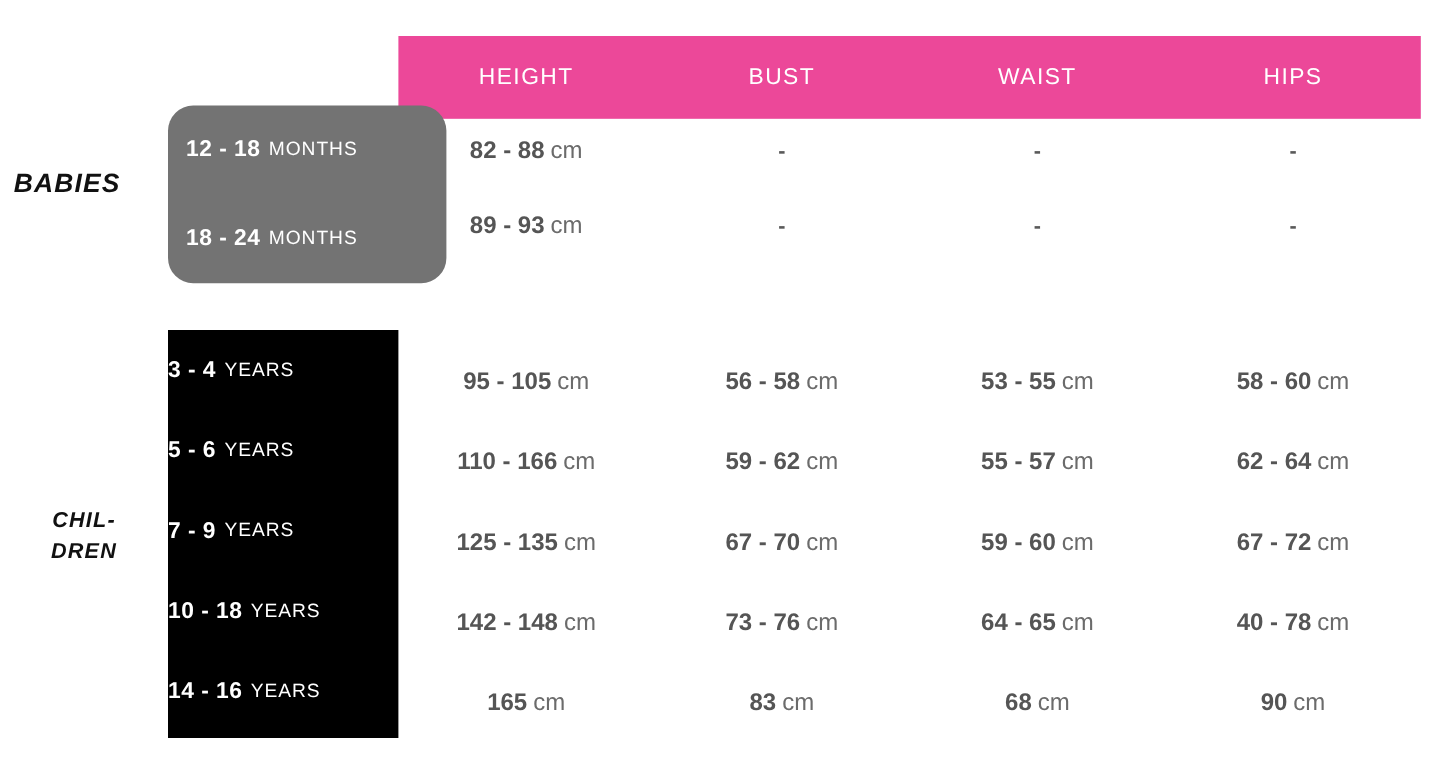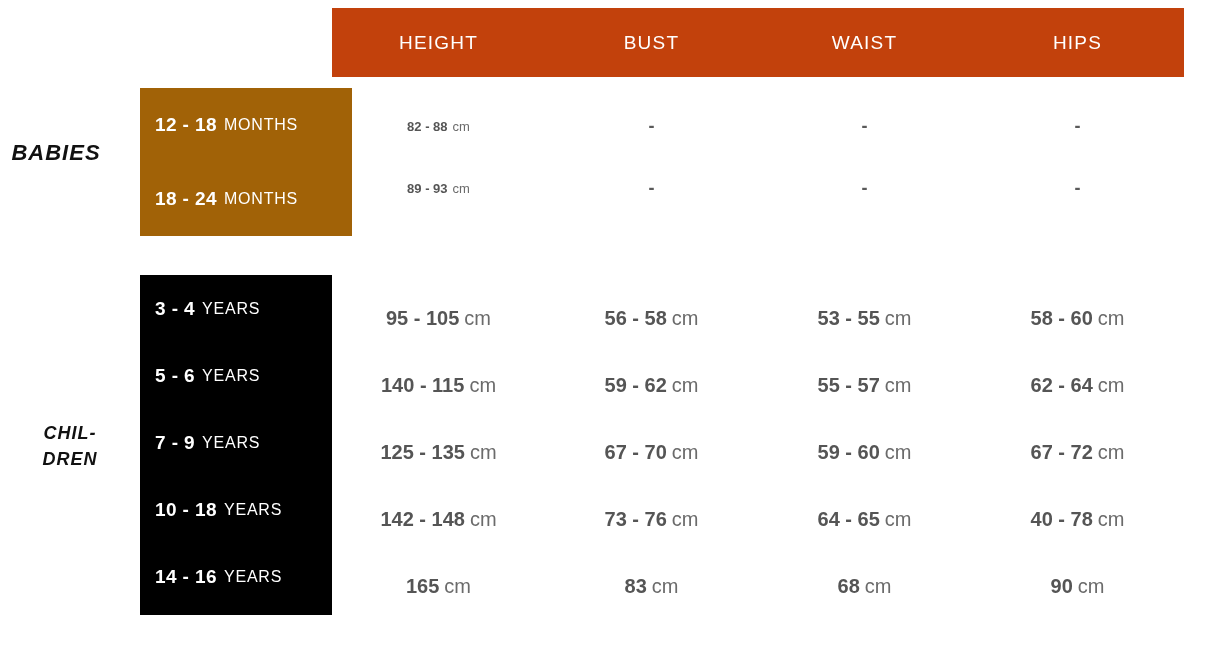--- a/index.html
+++ b/index.html
@@ -19,24 +19,24 @@
   .page {
     position: relative;
     width: 1205px;
     height: 645px;
   }
 
   
   .header-band {
     position: absolute;
     left: 332px;
-    top: 8px;
+    top: 30px;
     width: 852px;
     height: 69px;
-    background: #c2410c;
+    background: #ec4899;
     display: flex;
     align-items: center;
   }
   .header-cell {
     flex: 1 1 0;
     text-align: center;
     color: #ffffff;
     font-size: 19px;
     letter-spacing: 1.2px;
     font-weight: 400;
@@ -52,23 +52,24 @@
     font-size: 22px;
     font-weight: bold;
     font-style: italic;
     letter-spacing: 1px;
     color: #111111;
   }
   .babies-sizes {
     position: absolute;
     left: 140px;
     top: 88px;
-    width: 212px;
+    width: 232px;
     height: 148px;
-    background: #a16207;
+    background: #737373;
+    border-radius: 21px;
   }
   .babies-sizes .size-row {
     height: 74px;
     display: flex;
     align-items: center;
     padding-left: 15px;
     box-sizing: border-box;
     color: #ffffff;
   }
   .size-num {
@@ -90,21 +91,21 @@
     width: 852px;
   }
   .babies-values .val-row {
     display: flex;
     height: 62px;
     align-items: center;
   }
   .val-cell {
     flex: 1 1 0;
     text-align: center;
-    font-size: 13px;
+    font-size: 20px;
     color: #555555;
   }
   .val-cell .num {
     font-weight: bold;
     color: #555555;
   }
   .val-cell .unit {
     font-weight: 400;
     margin-left: 5px;
     color: #6b6b6b;
@@ -134,21 +135,20 @@
     left: 140px;
     top: 275px;
     width: 192px;
     height: 340px;
     background: #000000;
   }
   .children-sizes .size-row {
     height: 67px;
     display: flex;
     align-items: center;
-    padding-left: 15px;
     box-sizing: border-box;
     color: #ffffff;
   }
 
   .children-values {
     position: absolute;
     left: 332px;
     top: 285px;
     width: 852px;
   }
@@ -245,21 +245,21 @@
       <div class="val-cell">
         <span class="num">53 - 55</span><span class="unit">cm</span>
       </div>
       <div class="val-cell">
         <span class="num">58 - 60</span><span class="unit">cm</span>
       </div>
     </div>
 
     <div class="val-row">
       <div class="val-cell">
-        <span class="num">140 - 115</span><span class="unit">cm</span>
+        <span class="num">110 - 166</span><span class="unit">cm</span>
       </div>
       <div class="val-cell">
         <span class="num">59 - 62</span><span class="unit">cm</span>
       </div>
       <div class="val-cell">
         <span class="num">55 - 57</span><span class="unit">cm</span>
       </div>
       <div class="val-cell">
         <span class="num">62 - 64</span><span class="unit">cm</span>
       </div>

